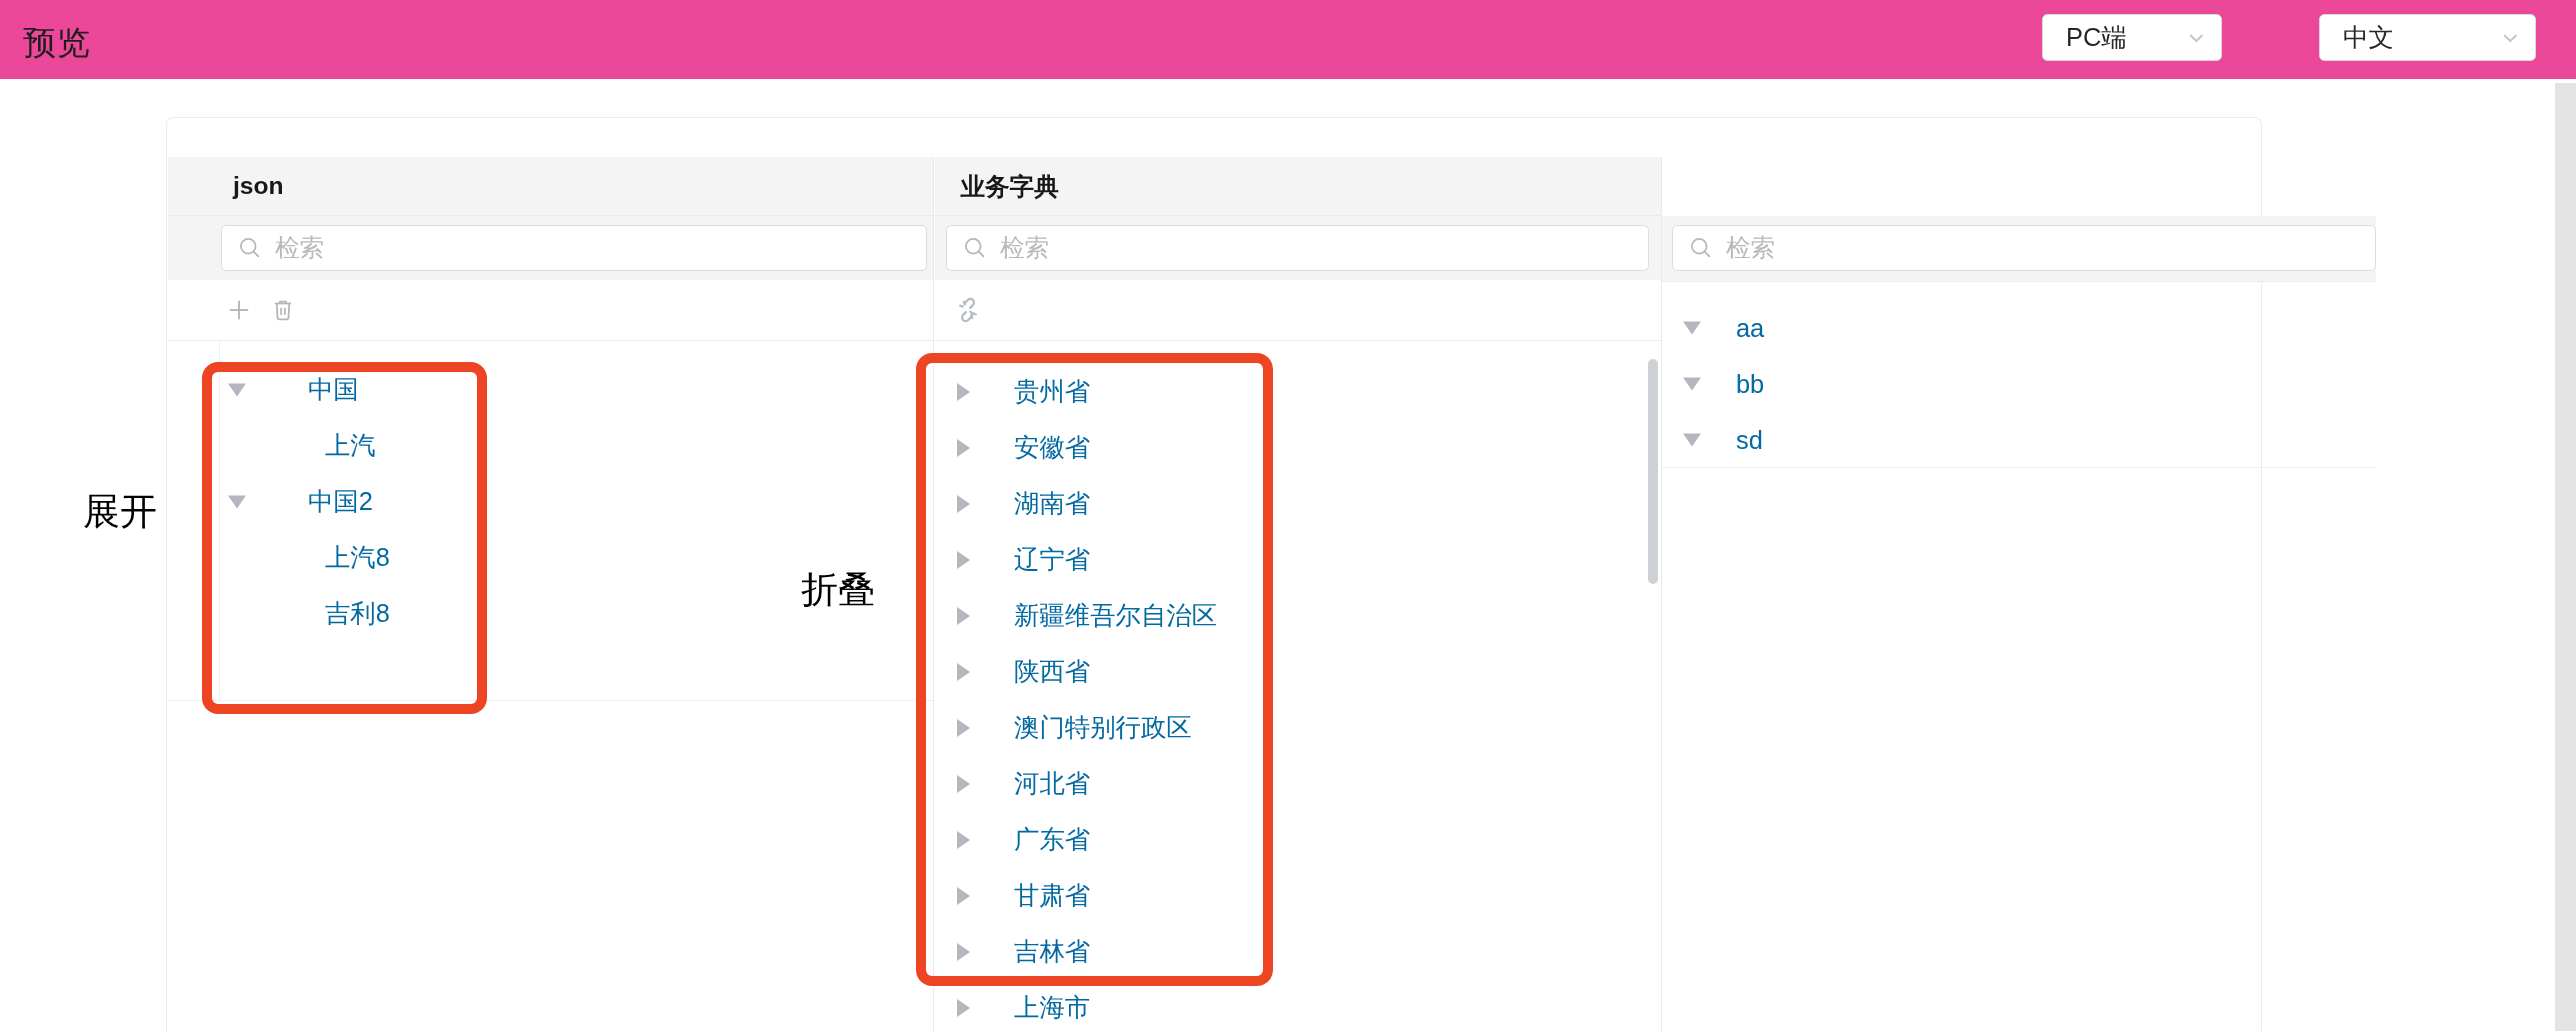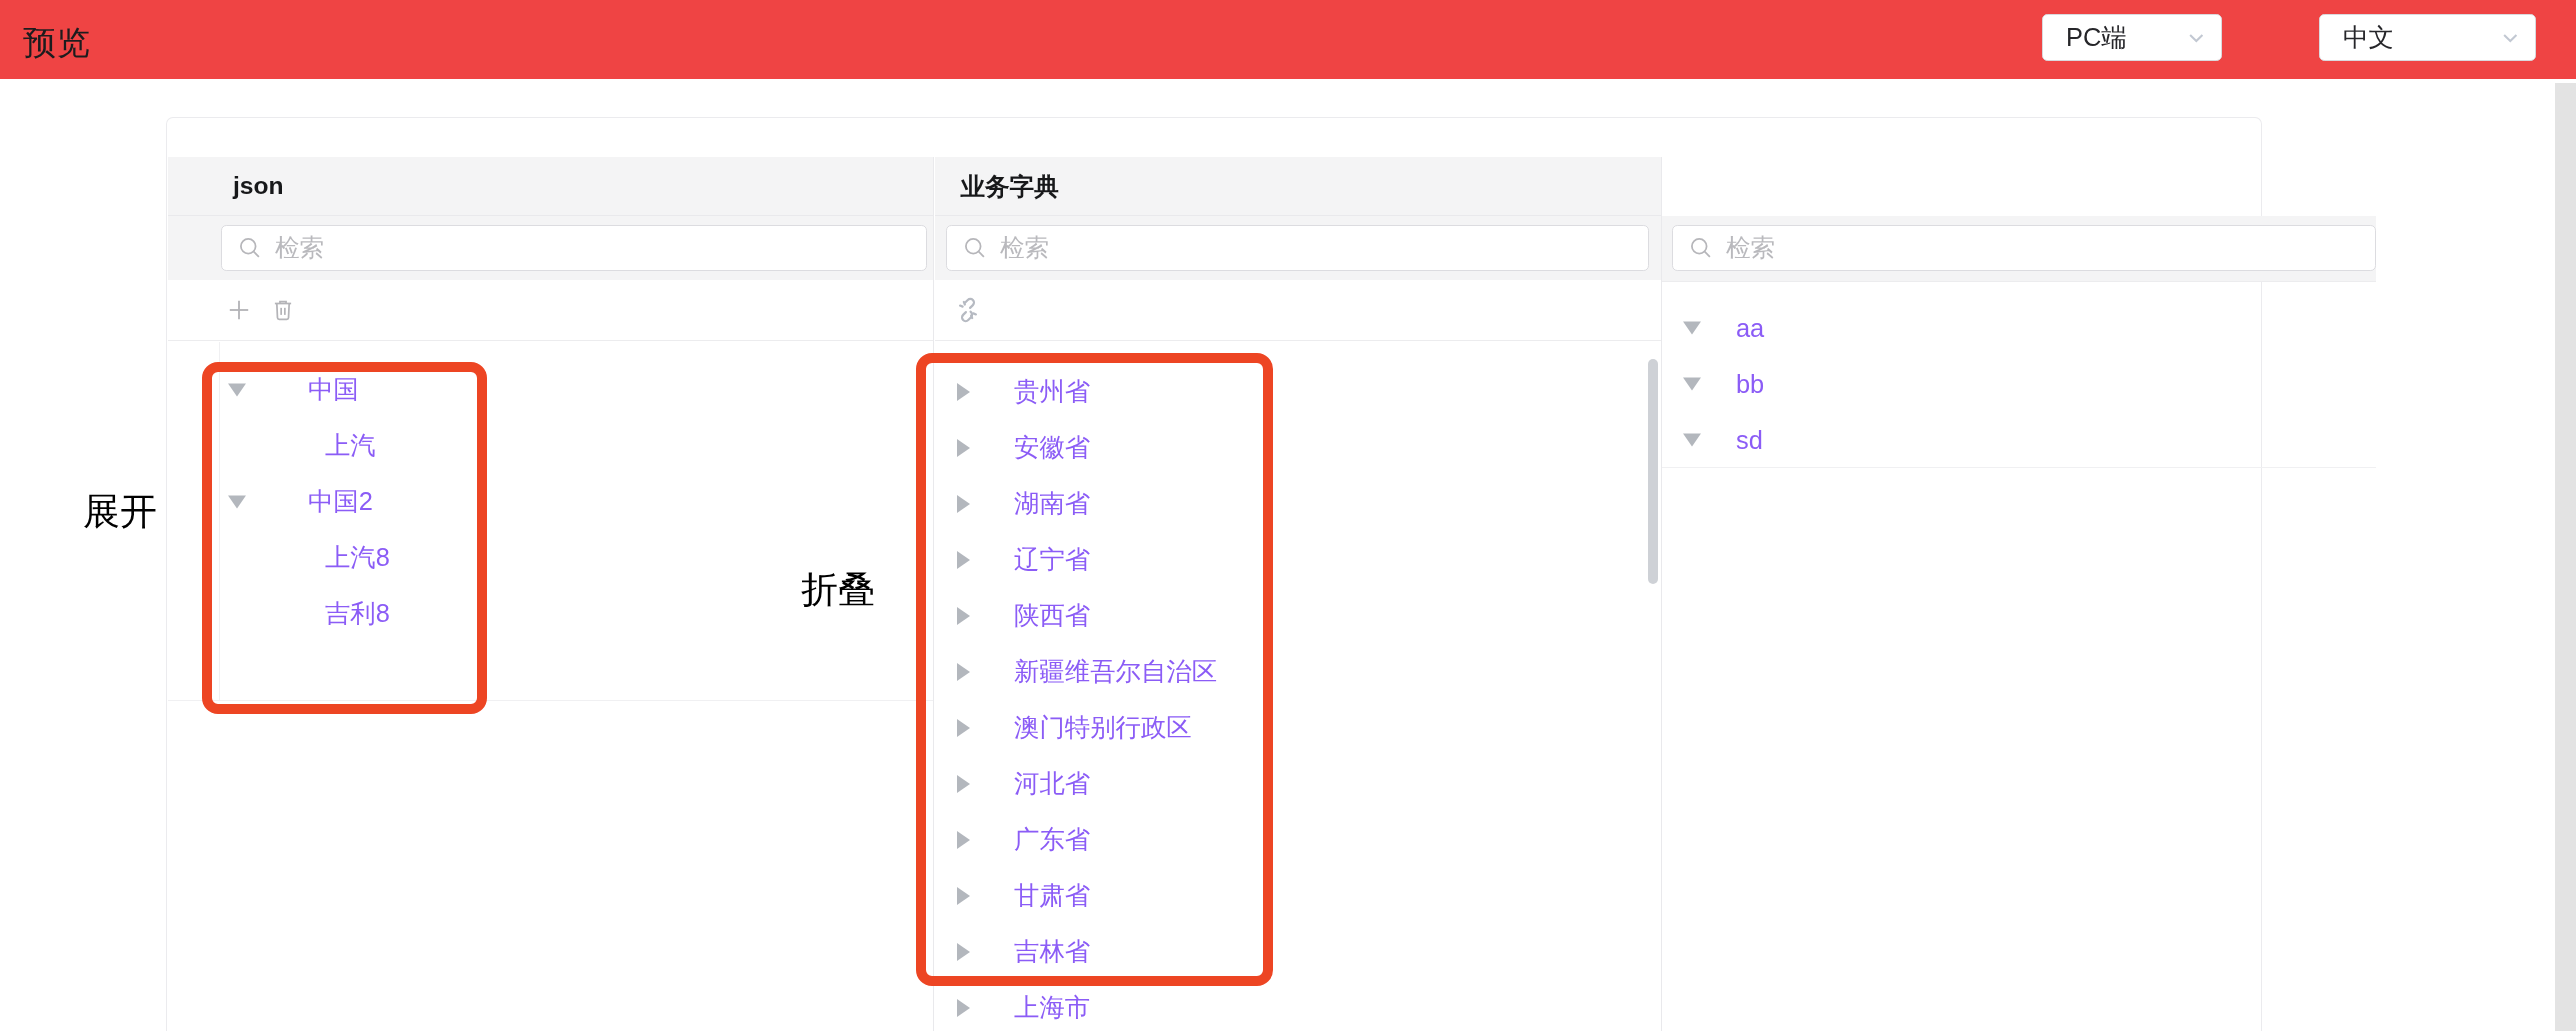--- a/index.html
+++ b/index.html
@@ -2,21 +2,21 @@
 <html style="font-size:14px"><head>
 <meta charset="utf-8">
 <style>
   html,body{margin:0;padding:0;background:#ffffff;}
   *{box-sizing:border-box;}
   #stage{
     position:relative;width:2576px;height:1031px;overflow:hidden;background:#ffffff;
     font-family:"Liberation Sans","DejaVu Sans",sans-serif;
   }
   
-  .topbar{position:absolute;left:0;top:0;width:2576px;height:79px;background:#ef4444;}
+  .topbar{position:absolute;left:0;top:0;width:2576px;height:79px;background:#ec4899;}
   .topbar-title{position:absolute;left:23px;top:21px;font-size:33px;font-weight:500;color:#1c1c1e;letter-spacing:0.9px;}
   .select{position:absolute;top:14px;height:47px;background:#ffffff;border:1.8px solid #d9d9dd;border-radius:5.3px;}
   .select-device{left:2042px;width:180px;}
   .select-lang{left:2319px;width:217px;}
   .select-value{position:absolute;left:23px;top:50%;transform:translateY(-50%);font-size:25.4px;color:#26262a;white-space:nowrap;}
   .select-chevron{position:absolute;right:12.3px;top:50%;transform:translateY(-50%);width:24.6px;height:24.6px;}
   
   .page-scrollbar{position:absolute;left:2555px;top:83px;width:21px;height:948px;background:#e3e3e3;}
   
   .card{position:absolute;left:166px;top:117px;width:2096px;height:914px;background:#ffffff;
@@ -53,21 +53,21 @@
   .entity-bottomline{position:absolute;left:1495px;top:349px;width:714px;height:0.9px;background:#f0f0f2;}
   
   .tree{position:absolute;}
   .json-tree{left:0.9px;top:244px;width:765px;}
   .dict-tree{left:766px;top:246px;width:728px;}
   .entity-tree{left:1494px;top:182px;width:714px;}
   .tree-row{position:relative;height:56px;}
   .caret{position:absolute;top:50%;transform:translateY(-50%);width:0;height:0;}
   .caret-down{border-left:9.6px solid transparent;border-right:9.6px solid transparent;border-top:13px solid #b3b7bd;}
   .caret-right{border-top:9.6px solid transparent;border-bottom:9.6px solid transparent;border-left:13px solid #b3b7bd;}
-  .tree-label{position:absolute;top:50%;transform:translateY(-50%);font-size:25.4px;color:#8b5cf6;white-space:nowrap;}
+  .tree-label{position:absolute;top:50%;transform:translateY(-50%);font-size:25.4px;color:#0369a1;white-space:nowrap;}
   .json-tree .caret{left:60px;}
   .json-tree .tree-label{left:140px;}
   .json-tree .lvl1 .tree-label{left:157px;}
   .dict-tree .caret{left:24px;}
   .dict-tree .tree-label{left:81px;}
   .entity-tree .caret{left:22px;}
   .entity-tree .tree-label{left:75px;}
   
   .dict-scroll-thumb{position:absolute;left:1481px;top:241px;width:9.6px;height:225px;background:#ced1d6;border-radius:5.3px;}
   
@@ -216,25 +216,25 @@
         <div class="tree-row">
           <span class="caret caret-right"></span>
           <span class="tree-label">湖南省</span>
         </div>
         <div class="tree-row">
           <span class="caret caret-right"></span>
           <span class="tree-label">辽宁省</span>
         </div>
         <div class="tree-row">
           <span class="caret caret-right"></span>
+          <span class="tree-label">新疆维吾尔自治区</span>
+        </div>
+        <div class="tree-row">
+          <span class="caret caret-right"></span>
           <span class="tree-label">陕西省</span>
-        </div>
-        <div class="tree-row">
-          <span class="caret caret-right"></span>
-          <span class="tree-label">新疆维吾尔自治区</span>
         </div>
         <div class="tree-row">
           <span class="caret caret-right"></span>
           <span class="tree-label">澳门特别行政区</span>
         </div>
         <div class="tree-row">
           <span class="caret caret-right"></span>
           <span class="tree-label">河北省</span>
         </div>
         <div class="tree-row">

